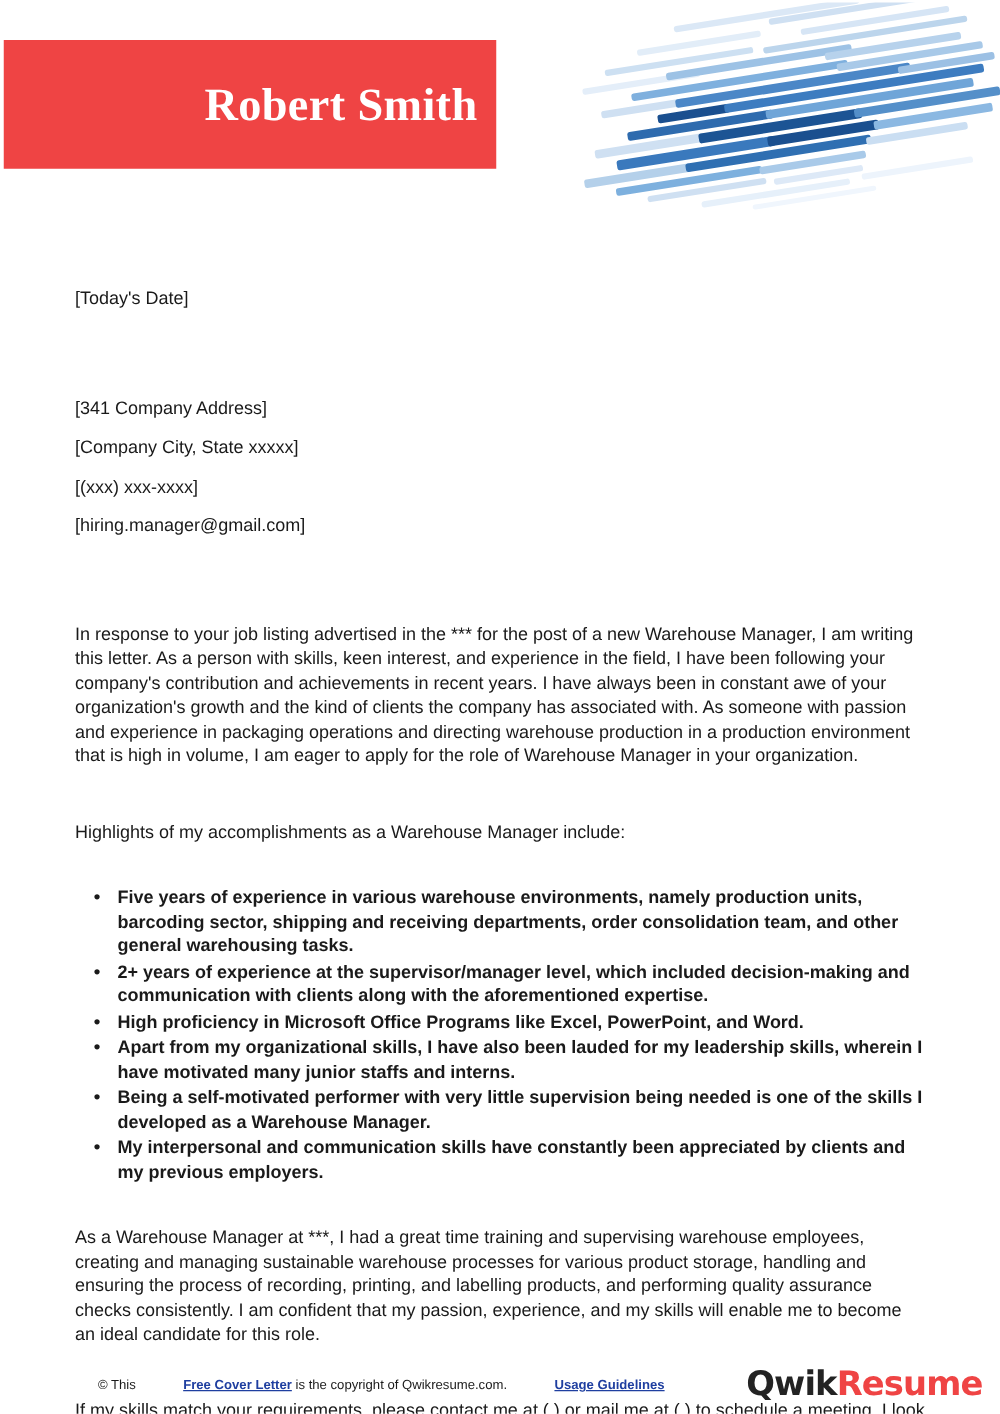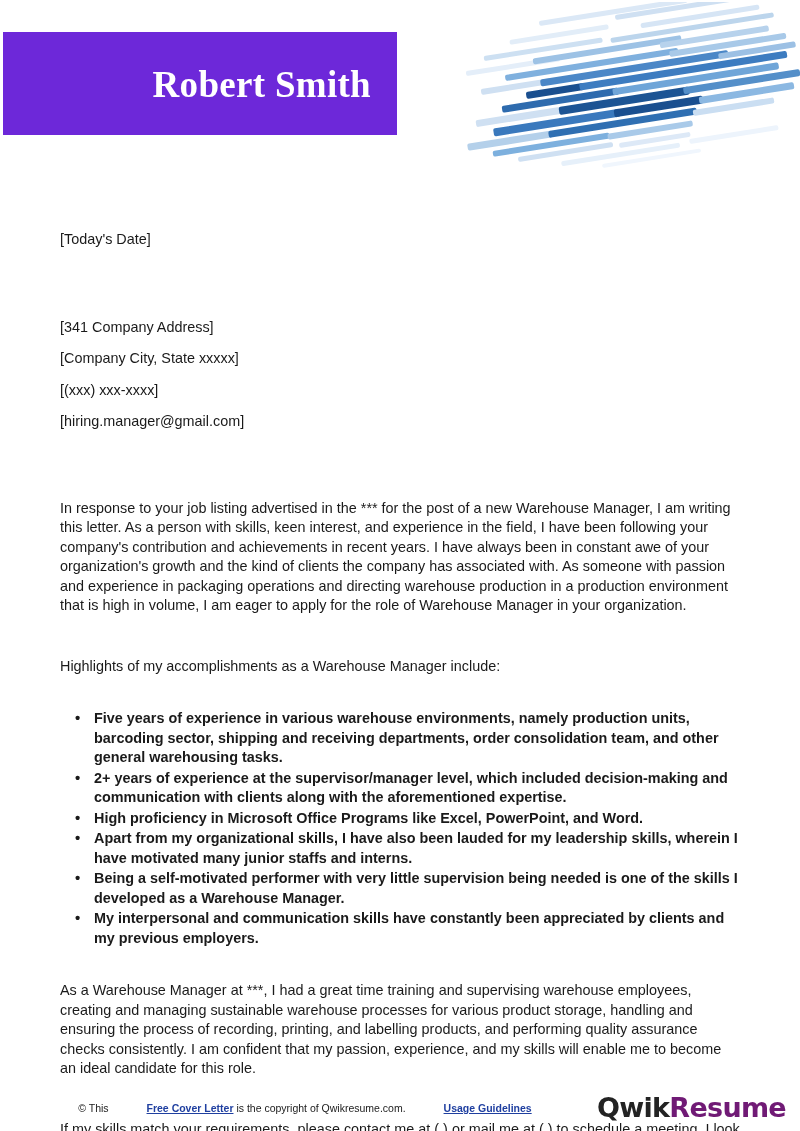--- a/index.html
+++ b/index.html
@@ -24,23 +24,23 @@
     top: 0;
     width: 800px;
     height: 175px;
   }
   .name-block {
     position: absolute;
     left: 3px;
     top: 32px;
     width: 394px;
     height: 103px;
-    background: #6d28d9;
+    background: #ef4444;
     box-sizing: border-box;
-    padding: 10px 26px 8px 14px;
+    padding: 10px 15px 8px 14px;
     text-align: left;
     display: flex;
     flex-direction: column;
     justify-content: center;
     align-items: flex-end;
   }
   .cand-name {
     font-family: "Liberation Serif", serif;
     font-size: 37px;
     line-height: 44px;
@@ -143,21 +143,21 @@
     right: 14px;
     top: -6px;
     font-family: "DejaVu Sans", sans-serif;
     font-size: 27px;
     line-height: 34px;
     font-weight: 700;
     letter-spacing: -0.7px;
     white-space: nowrap;
   }
   .brand .b-dark { color: #232323; }
-  .brand .b-green { color: #701a75; margin-top: 16px; }
+  .brand .b-green { color: #ef4444; margin-top: 16px; }
 </style>
 </head>
 <body>
 
 <div class="header">
 
   <div class="name-block">
     <div class="cand-name">Robert Smith</div>
   </div>
 

